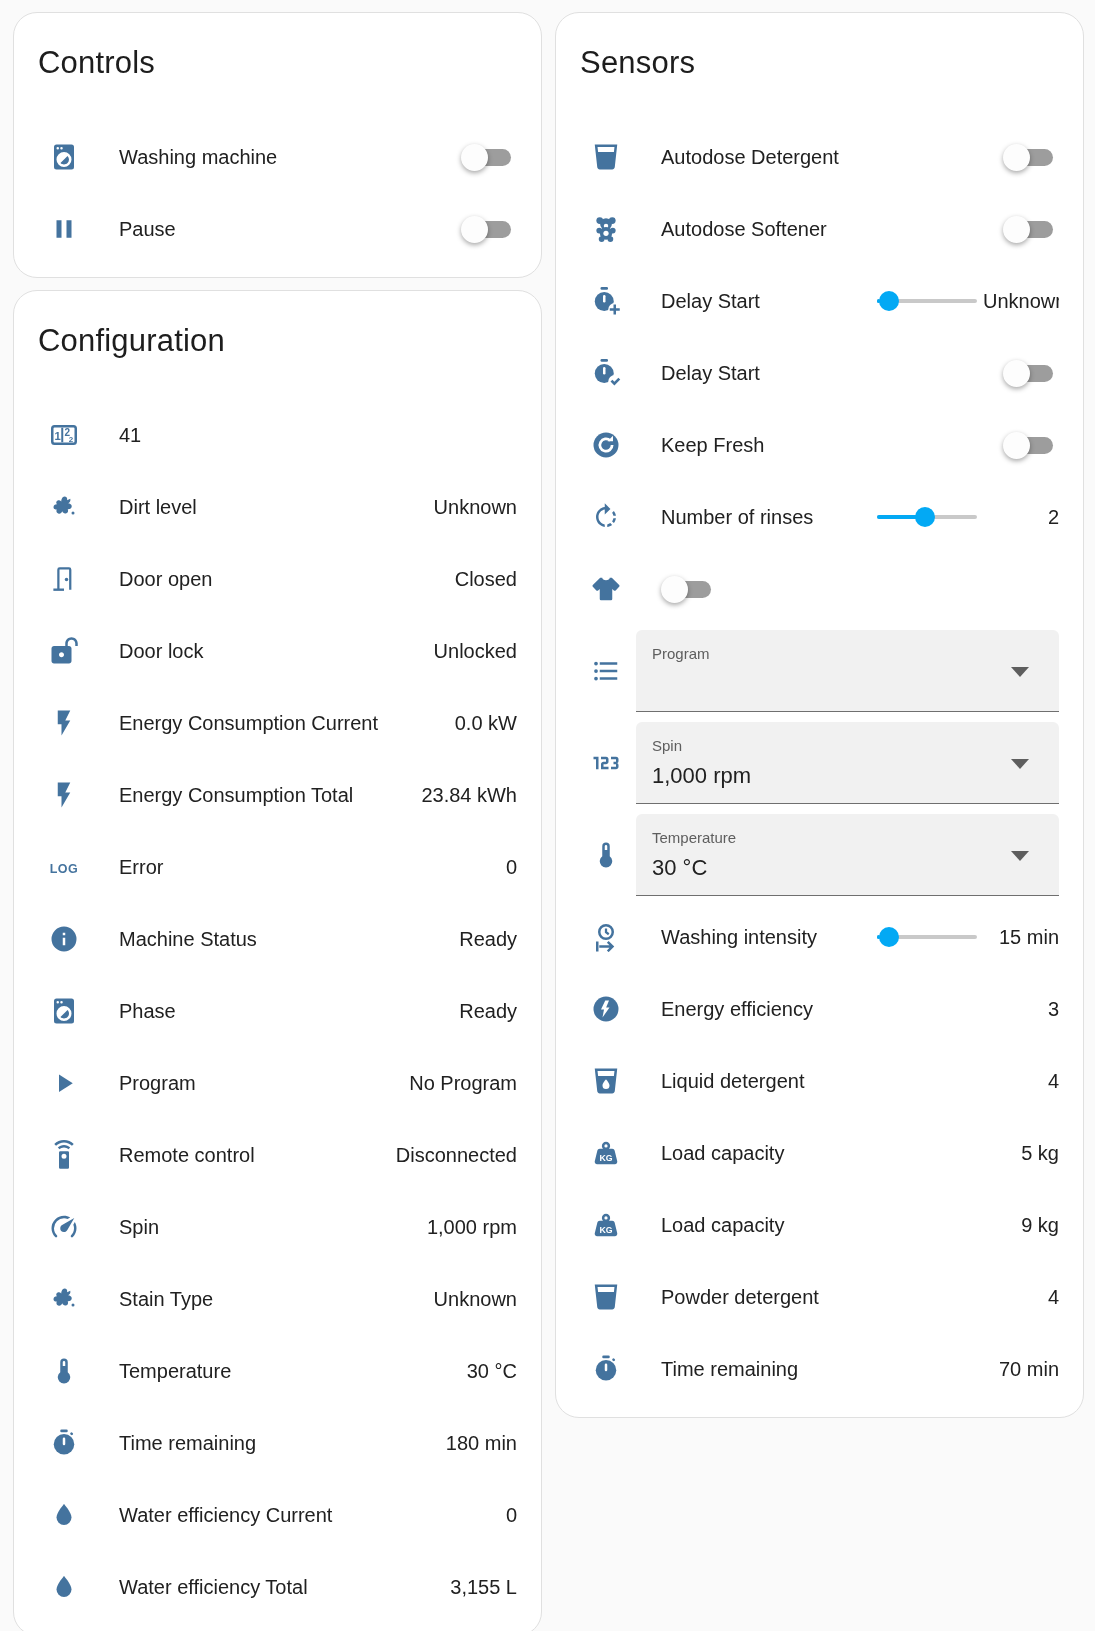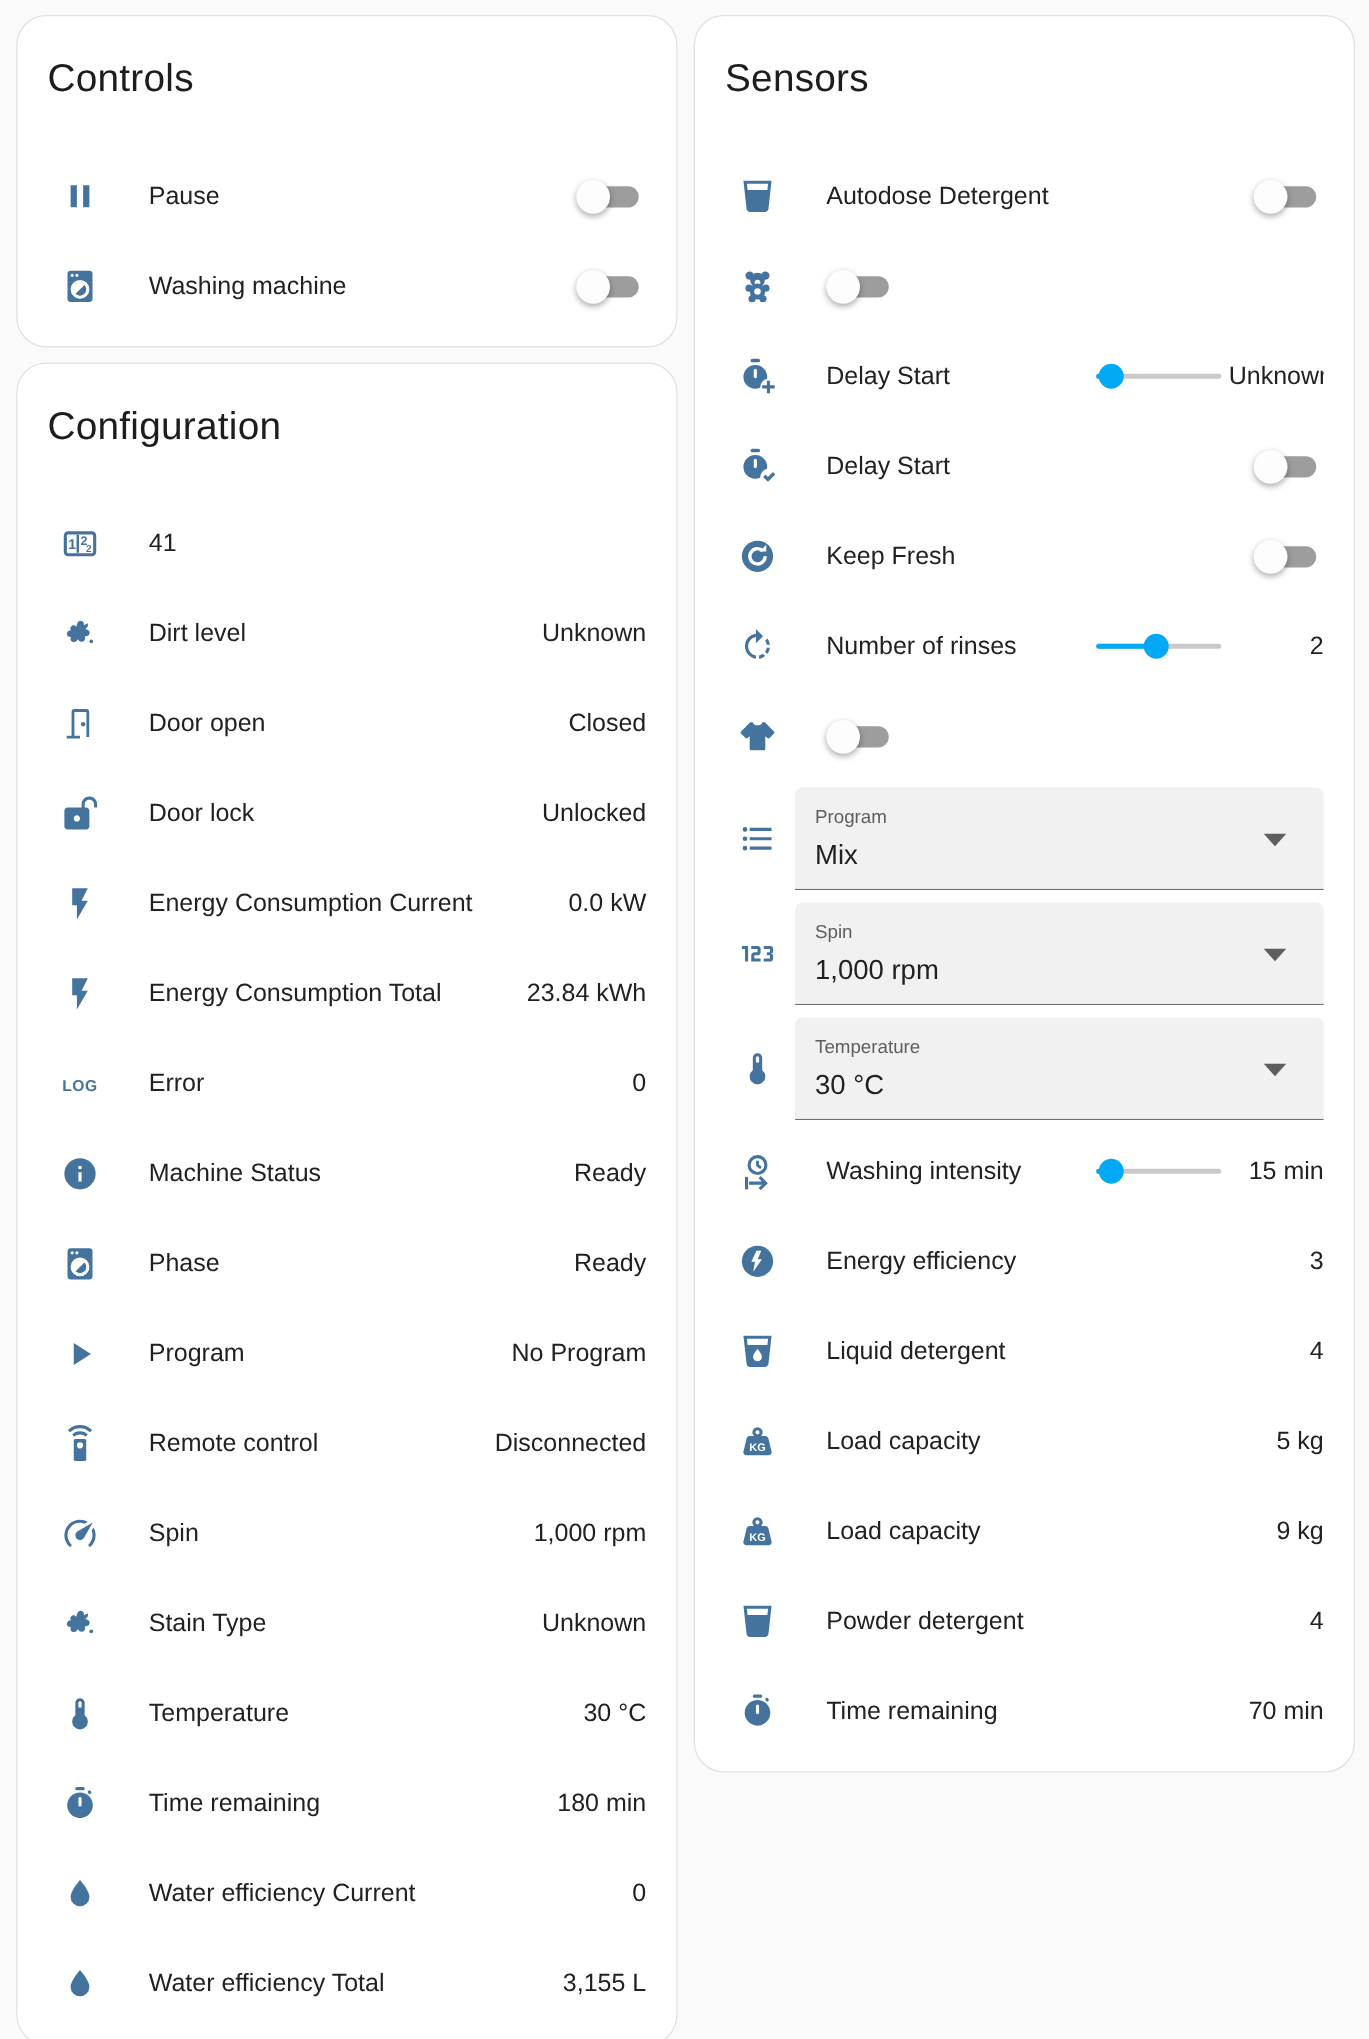--- a/index.html
+++ b/index.html
@@ -66,36 +66,36 @@
 <body>
 
 <div class="page">
   <div class="col">
     <div class="card">
       <h1 class="card-title">Controls</h1>
       <div class="rows">
           <div class="row">
             <span class="icon-box">
               <svg viewBox="0 0 24 24" fill="currentColor">
+                <path d="M14.83,11.17C16.39,12.73 16.39,15.27 14.83,16.83C13.27,18.39 10.73,18.39 9.17,16.83L14.83,11.17M6,2H18A2,2 0 0,1 20,4V20A2,2 0 0,1 18,22H6A2,2 0 0,1 4,20V4A2,2 0 0,1 6,2M7,4A1,1 0 0,0 6,5A1,1 0 0,0 7,6A1,1 0 0,0 8,5A1,1 0 0,0 7,4M10,4A1,1 0 0,0 9,5A1,1 0 0,0 10,6A1,1 0 0,0 11,5A1,1 0 0,0 10,4M12,8A6,6 0 0,0 6,14A6,6 0 0,0 12,20A6,6 0 0,0 18,14A6,6 0 0,0 12,8Z"></path>
+              </svg>
+            </span>
+            <span class="label">Washing machine</span>
+            <span class="switch" role="switch" aria-checked="false">
+              <span class="track"></span>
+              <span class="knob"></span>
+            </span>
+          </div>
+          <div class="row">
+            <span class="icon-box">
+              <svg viewBox="0 0 24 24" fill="currentColor">
                 <path d="M6,19H10V5H6V19M14,5V19H18V5H14Z"></path>
               </svg>
             </span>
             <span class="label">Pause</span>
-            <span class="switch" role="switch" aria-checked="false">
-              <span class="track"></span>
-              <span class="knob"></span>
-            </span>
-          </div>
-          <div class="row">
-            <span class="icon-box">
-              <svg viewBox="0 0 24 24" fill="currentColor">
-                <path d="M14.83,11.17C16.39,12.73 16.39,15.27 14.83,16.83C13.27,18.39 10.73,18.39 9.17,16.83L14.83,11.17M6,2H18A2,2 0 0,1 20,4V20A2,2 0 0,1 18,22H6A2,2 0 0,1 4,20V4A2,2 0 0,1 6,2M7,4A1,1 0 0,0 6,5A1,1 0 0,0 7,6A1,1 0 0,0 8,5A1,1 0 0,0 7,4M10,4A1,1 0 0,0 9,5A1,1 0 0,0 10,6A1,1 0 0,0 11,5A1,1 0 0,0 10,4M12,8A6,6 0 0,0 6,14A6,6 0 0,0 12,20A6,6 0 0,0 18,14A6,6 0 0,0 12,8Z"></path>
-              </svg>
-            </span>
-            <span class="label">Washing machine</span>
             <span class="switch" role="switch" aria-checked="false">
               <span class="track"></span>
               <span class="knob"></span>
             </span>
           </div>
         </div>
     </div>
     <div class="card">
       <h1 class="card-title">Configuration</h1>
       <div class="rows">
@@ -289,20 +289,21 @@
                 <circle cx="12" cy="8" r="4.7"></circle>
                 <circle cx="12" cy="9.6" r="1.8" fill="#fff"></circle>
                 <circle cx="6.6" cy="13.2" r="2.3"></circle>
                 <circle cx="17.4" cy="13.2" r="2.3"></circle>
                 <ellipse cx="12" cy="15.4" rx="4.9" ry="5.1"></ellipse>
                 <circle cx="12" cy="15.4" r="2.1" fill="#fff"></circle>
                 <circle cx="8.5" cy="20" r="2.3"></circle>
                 <circle cx="15.5" cy="20" r="2.3"></circle>
               </svg>
             </span>
+            <span class="label">Autodose Softener</span>
             <span class="switch" role="switch" aria-checked="false">
               <span class="track"></span>
               <span class="knob"></span>
             </span>
           </div>
           <div class="row">
             <span class="icon-box">
               <svg viewBox="0 0 24 24" fill="currentColor">
                 <rect x="7.6" y="0.8" width="6" height="2.2" rx="1"></rect>
                 <circle cx="10.6" cy="12.4" r="7.6"></circle>
@@ -379,21 +380,20 @@
             </span>
           </div>
           <div class="row select-row">
             <span class="icon-box">
               <svg viewBox="0 0 24 24" fill="currentColor">
                 <path d="M7,5H21V7H7V5M7,13V11H21V13H7M4,4.5A1.5,1.5 0 0,1 5.5,6A1.5,1.5 0 0,1 4,7.5A1.5,1.5 0 0,1 2.5,6A1.5,1.5 0 0,1 4,4.5M4,10.5A1.5,1.5 0 0,1 5.5,12A1.5,1.5 0 0,1 4,13.5A1.5,1.5 0 0,1 2.5,12A1.5,1.5 0 0,1 4,10.5M7,19V17H21V19H7M4,16.5A1.5,1.5 0 0,1 5.5,18A1.5,1.5 0 0,1 4,19.5A1.5,1.5 0 0,1 2.5,18A1.5,1.5 0 0,1 4,16.5Z"></path>
               </svg>
             </span>
             <div class="select">
               <div class="s-label">Program</div>
-              <div class="s-value">Mix</div>
               <span class="caret"></span>
             </div>
           </div>
           <div class="row select-row">
             <span class="icon-box">
               <svg viewBox="0 0 24 24" fill="currentColor">
                 <path d="M4,17V9H2V7H6V17H4M22,15C22,16.11 21.1,17 20,17H16V15H20V13H18V11H20V9H16V7H20A2,2 0 0,1 22,9V10.5A1.5,1.5 0 0,1 20.5,12A1.5,1.5 0 0,1 22,13.5V15M14,15V17H8V13C8,11.89 8.9,11 10,11H12V9H8V7H12A2,2 0 0,1 14,9V11C14,12.11 13.1,13 12,13H10V15H14Z"></path>
               </svg>
             </span>
             <div class="select">

